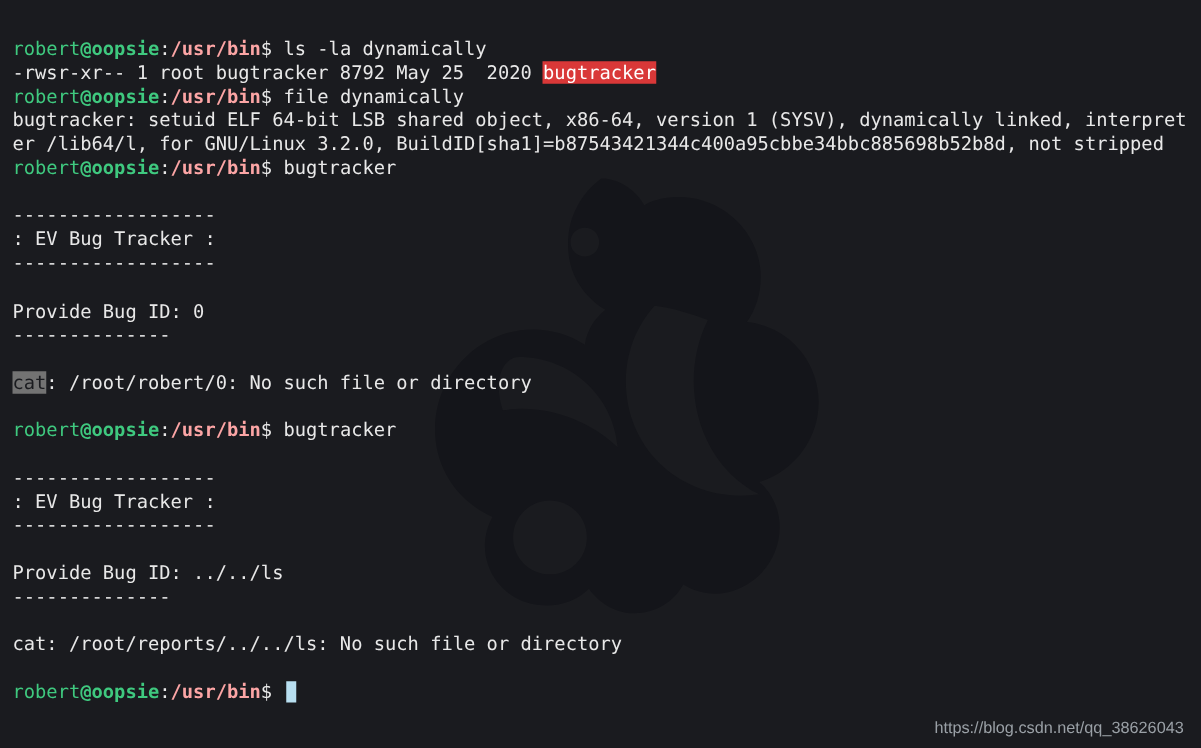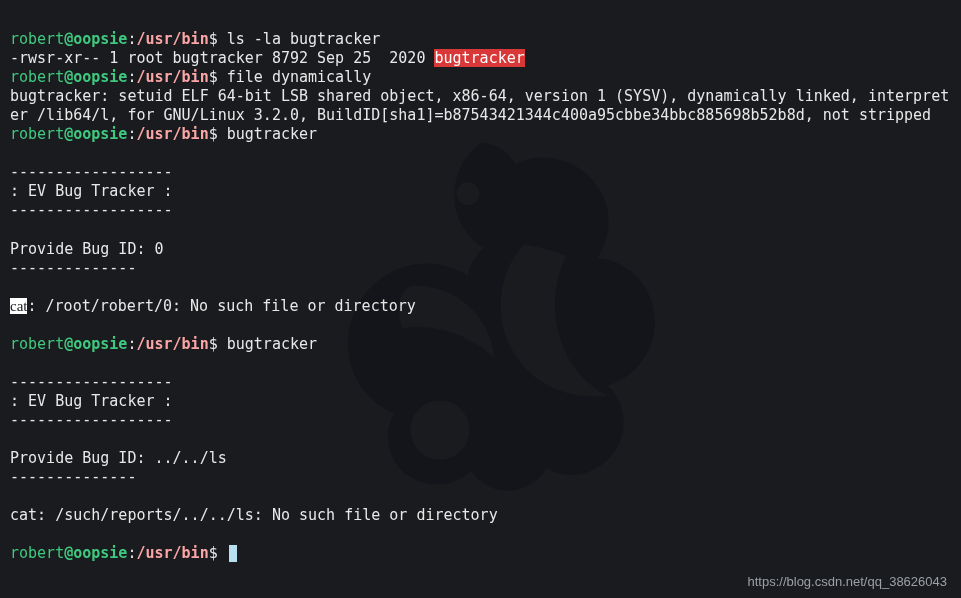--- a/index.html
+++ b/index.html
@@ -27,21 +27,21 @@
     }
     .user { color: #3fc97f; font-weight: normal; }
     .host { color: #3fc97f; font-weight: bold; }
     .at { color: #3fc97f; font-weight: bold; }
     .colon { color: #e8e8e8; }
     .path { color: #fca5a5; font-weight: bold; }
     .dollar { color: #e8e8e8; }
     .cmd { color: #e8e8e8; }
     .out { color: #e8e8e8; }
     .hl-red-bg { background-color: #d93838; color: #ffffff; }
-    .hl-grey-bg { background-color: #ffffff; color: #1a1b1f; font-family: Liberation Serif, serif; }
+    .hl-grey-bg { background-color: #737373; color: #1a1b1f; }
     .cursor {
       display: inline-block;
       width: 8px;
       height: 17px;
       background-color: #b8dff0;
       vertical-align: text-bottom;
       margin-left: 2px;
     }
     .watermark {
       position: absolute;
@@ -69,22 +69,22 @@
 </head>
 <body>
 
 <div class="dragon">
   <svg viewBox="0 0 512 512">
     <path d="M256 40c-20 15-35 40-32 72 2 24 16 44 36 56-10 8-18 20-20 34-28-18-64-20-94-4-34 18-54 54-52 92 2 36 24 66 56 80-8 14-10 32-4 48 8 22 28 36 50 38 18 2 36-4 48-16 10 14 26 24 44 24 20 0 38-10 48-28 16 10 36 12 54 4 24-10 40-34 40-60 0-18-8-34-20-44 34-10 58-42 58-78 0-40-30-74-70-78 14-20 18-48 8-72-12-30-42-50-74-50-12 0-24 2-34 8-8-14-22-24-38-26zm-16 48c8 0 14 6 14 14s-6 14-14 14-14-6-14-14 6-14 14-14zm120 90c-30 60-10 140 50 170-70 10-130-40-130-110 0-28 10-54 28-74 18 2 36 8 52 14zm-184 36c50 0 92 38 96 88-30-28-72-42-112-36-10-30 0-52 16-52zm30 140c20 0 36 16 36 36s-16 36-36 36-36-16-36-36 16-36 36-36z"></path>
   </svg>
 </div>
 
 <div class="terminal">
-<span class="user">robert</span><span class="at">@</span><span class="host">oopsie</span><span class="colon">:</span><span class="path">/usr/bin</span><span class="dollar">$</span><span class="cmd"> ls -la bugtracker</span>
-<span class="out">-rwsr-xr-- 1 root bugtracker 8792 Sep 25  2020 </span><span class="hl-red-bg">bugtracker</span>
+<span class="user">robert</span><span class="at">@</span><span class="host">oopsie</span><span class="colon">:</span><span class="path">/usr/bin</span><span class="dollar">$</span><span class="cmd"> ls -la dynamically</span>
+<span class="out">-rwsr-xr-- 1 root bugtracker 8792 May 25  2020 </span><span class="hl-red-bg">bugtracker</span>
 <span class="user">robert</span><span class="at">@</span><span class="host">oopsie</span><span class="colon">:</span><span class="path">/usr/bin</span><span class="dollar">$</span><span class="cmd"> file dynamically</span>
 <span class="out">bugtracker: setuid ELF 64-bit LSB shared object, x86-64, version 1 (SYSV), dynamically linked, interpreter /lib64/l, for GNU/Linux 3.2.0, BuildID[sha1]=b87543421344c400a95cbbe34bbc885698b52b8d, not stripped</span>
 <span class="user">robert</span><span class="at">@</span><span class="host">oopsie</span><span class="colon">:</span><span class="path">/usr/bin</span><span class="dollar">$</span><span class="cmd"> bugtracker</span>
 <span class="out"></span>
 <span class="out">------------------</span>
 <span class="out">: EV Bug Tracker :</span>
 <span class="out">------------------</span>
 <span class="out"></span>
 <span class="out">Provide Bug ID: 0</span>
 <span class="out">--------------</span>
@@ -93,18 +93,18 @@
 <span class="out"></span>
 <span class="user">robert</span><span class="at">@</span><span class="host">oopsie</span><span class="colon">:</span><span class="path">/usr/bin</span><span class="dollar">$</span><span class="cmd"> bugtracker</span>
 <span class="out"></span>
 <span class="out">------------------</span>
 <span class="out">: EV Bug Tracker :</span>
 <span class="out">------------------</span>
 <span class="out"></span>
 <span class="out">Provide Bug ID: ../../ls</span>
 <span class="out">--------------</span>
 <span class="out"></span>
-<span class="out">cat: /such/reports/../../ls: No such file or directory</span>
+<span class="out">cat: /root/reports/../../ls: No such file or directory</span>
 <span class="out"></span>
 <span class="user">robert</span><span class="at">@</span><span class="host">oopsie</span><span class="colon">:</span><span class="path">/usr/bin</span><span class="dollar">$</span><span class="cmd"> </span><span class="cursor"></span>
 </div>
 
 <div class="watermark">https://blog.csdn.net/qq_38626043</div>
 
 </body></html>

